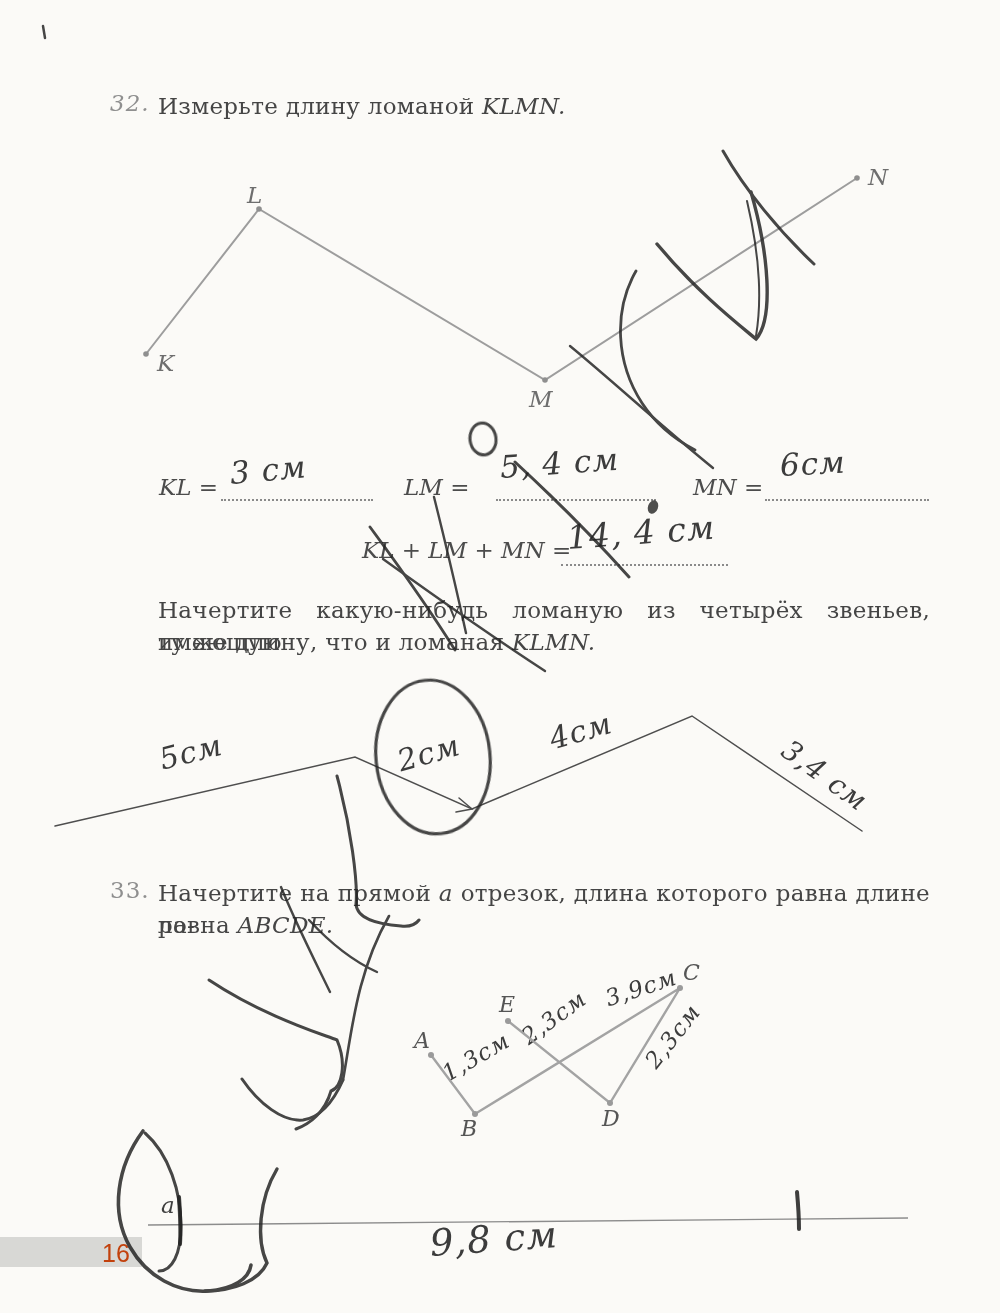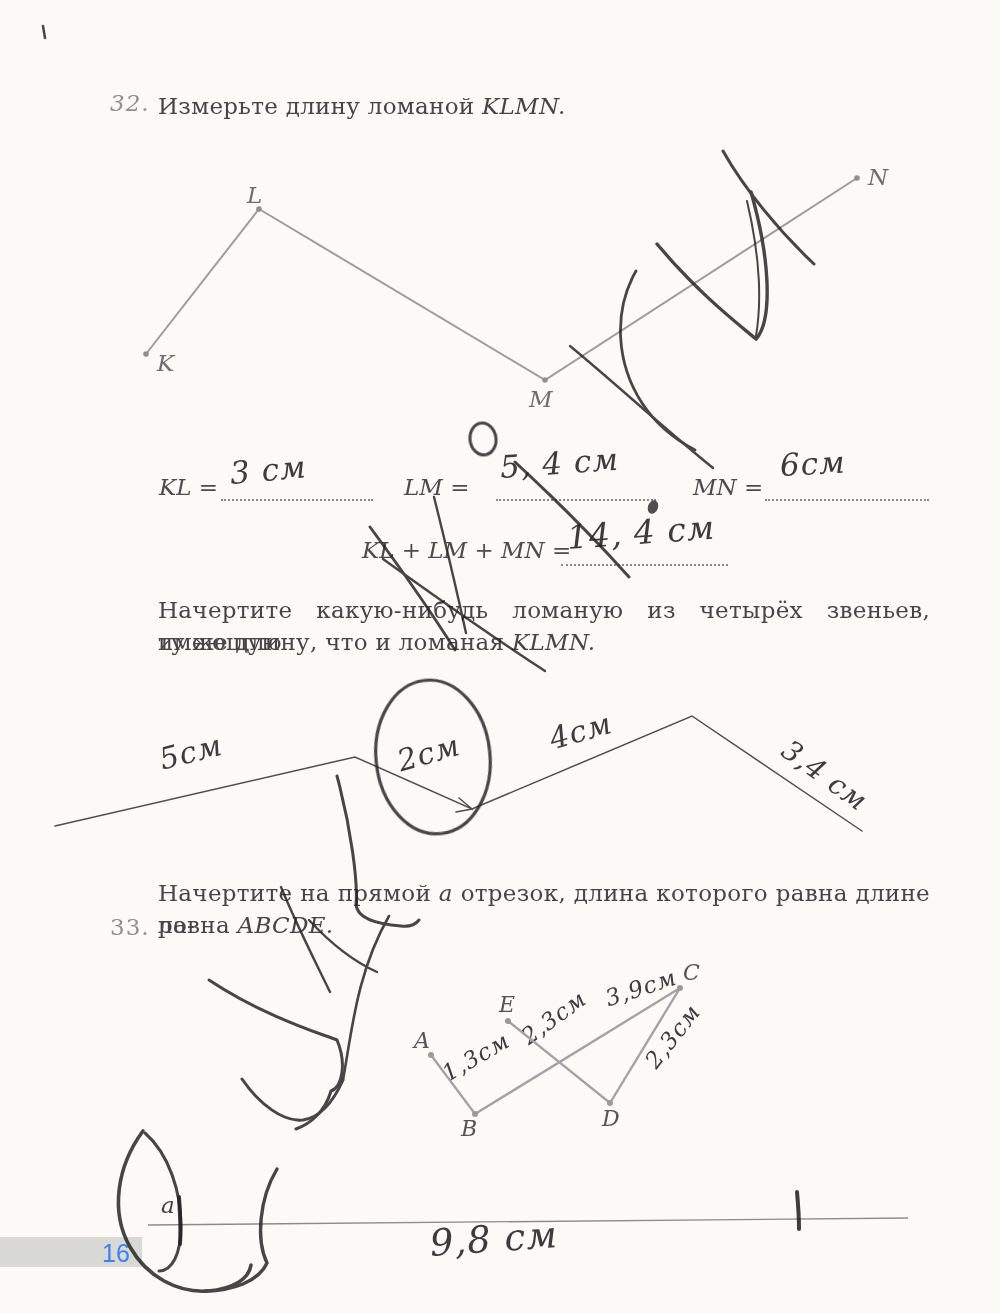--- a/index.html
+++ b/index.html
@@ -18,21 +18,21 @@
   .hw{
     position:absolute;font-family:"DejaVu Serif","Liberation Serif",serif;
     font-style:italic;color:#3c3c3c;white-space:nowrap;
     transform-origin:left center;letter-spacing:1px;
   }
   .jpara{position:absolute;width:772px;font-size:23px;line-height:32px;
     letter-spacing:.3px;color:#454545;text-align:justify;text-align-last:justify;}
   .para{position:absolute;width:772px;font-size:23px;line-height:32px;
     letter-spacing:.3px;color:#454545;}
   .band{position:absolute;left:0;top:1237px;width:142px;height:30px;background:#d8d8d5;}
-  .pageno{position:absolute;left:102px;top:1239px;font-size:25px;color:#3b82f6;
+  .pageno{position:absolute;left:102px;top:1239px;font-size:25px;color:#c2410c;
     font-family:"Liberation Sans","DejaVu Sans",sans-serif;}
   svg.art{position:absolute;left:0;top:0;pointer-events:none;}
 </style>
 </head>
 <body>
 
 <div class="page">
 
   <div class="band"></div>
   <div class="pageno">16</div>
@@ -62,21 +62,21 @@
   <div class="hw" style="left:567px;top:518px;font-size:33px;transform:rotate(-4deg);">14, 4 см</div>
 
   <div class="jpara" style="left:158px;top:594px;">Начертите какую-нибудь ломаную из четырёх звеньев, имеющую</div>
   <div class="para" style="left:158px;top:626px;"><span>ту же длину, что и ломаная </span><span class="math">KLMN.</span></div>
 
   <div class="hw" style="left:160px;top:742px;font-size:30px;transform:rotate(-14deg);">5см</div>
   <div class="hw" style="left:398px;top:744px;font-size:30px;transform:rotate(-16deg);">2см</div>
   <div class="hw" style="left:550px;top:722px;font-size:30px;transform:rotate(-16deg);">4см</div>
   <div class="hw" style="left:785px;top:730px;font-size:28px;transform:rotate(36deg);">3,4 см</div>
 
-  <div class="abs pnum" style="left:110px;top:877px;margin-top:37px;">33.</div>
+  <div class="abs pnum" style="left:110px;top:877px;">33.</div>
   <div class="jpara" style="left:158px;top:877px;"><span>Начертите на прямой </span><span class="math">a</span><span> отрезок, длина которого равна длине ло-</span></div>
   <div class="para" style="left:158px;top:909px;"><span>равна </span><span class="math">ABCDE.</span></div>
 
   <div class="flabel" style="left:414px;top:1028px;font-size:22px;color:#555;">A</div>
   <div class="flabel" style="left:461px;top:1116px;font-size:22px;color:#555;">B</div>
   <div class="flabel" style="left:683px;top:960px;font-size:22px;color:#555;">C</div>
   <div class="flabel" style="left:602px;top:1106px;font-size:22px;color:#555;">D</div>
   <div class="flabel" style="left:499px;top:992px;font-size:22px;color:#555;">E</div>
 
   <div class="hw" style="left:444px;top:1062px;font-size:23px;transform:rotate(-30deg);">1,3см</div>

